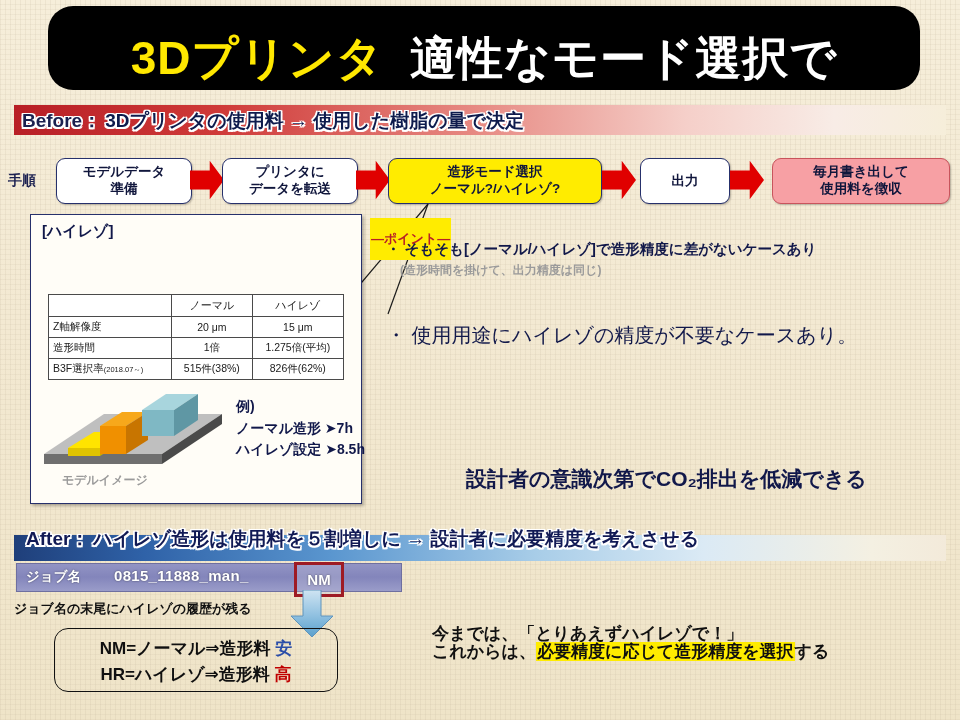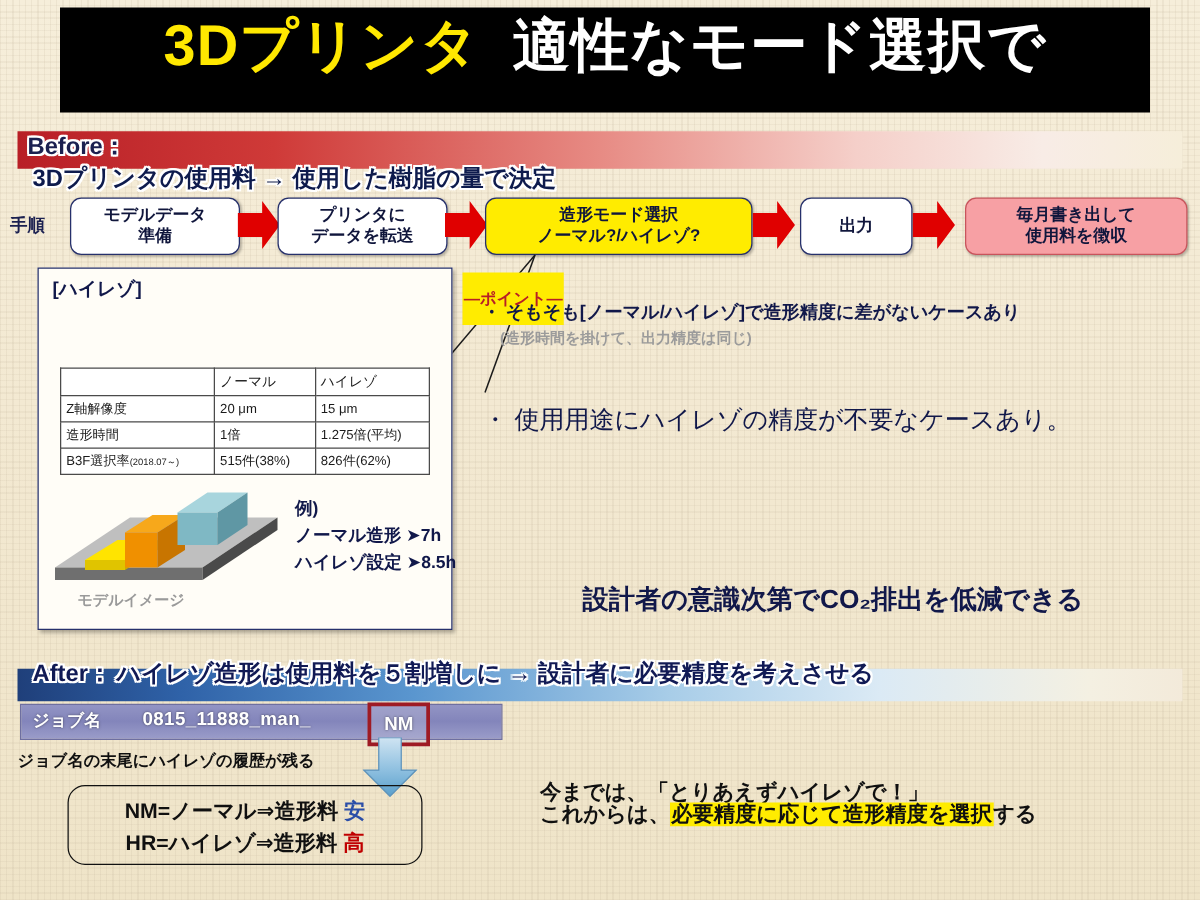--- a/index.html
+++ b/index.html
@@ -12,38 +12,38 @@
     position:relative;width:960px;height:720px;
     background:
       repeating-linear-gradient(90deg, rgba(190,175,150,.16) 0 1px, rgba(0,0,0,0) 1px 5px),
       repeating-linear-gradient(0deg, rgba(190,175,150,.13) 0 1px, rgba(0,0,0,0) 1px 5px),
       linear-gradient(180deg,#f6eeda 0%,#f3e9d2 45%,#efe4c8 100%);
   }
 
   
   #titlebar{
     position:absolute;left:48px;top:6px;width:872px;height:84px;
-    background:#000000;display:flex;align-items:flex-start;justify-content:center;
-    white-space:nowrap;
+    background:#000000;display:flex;align-items:flex-end;justify-content:center;
+    white-space:nowrap;
+    border-radius:25px;
   }
   .ttl{font-size:46px;font-weight:bold;letter-spacing:1px;}
   .ttl-y{color:#ffe800;}
   .ttl-w{color:#ffffff;margin-left:26px;}
 
   
   #before-band{
     position:absolute;left:14px;top:105px;width:932px;height:30px;
     background:linear-gradient(90deg,#b81f26 0%,#cf3a38 22%,#e78b84 50%,#f5cfc9 72%,#f8ece6 88%,#f6eeda 100%);
   }
   #before-text{
-    position:absolute;left:22px;top:104px;height:30px;display:flex;align-items:flex-start;
+    position:absolute;left:22px;top:104px;height:30px;display:flex;align-items:flex-end;
     font-size:19px;font-weight:bold;color:#1b2050;white-space:nowrap;
     text-shadow:-1.5px -1.5px 0 #fff,1.5px -1.5px 0 #fff,-1.5px 1.5px 0 #fff,1.5px 1.5px 0 #fff,
                  0 -1.5px 0 #fff,0 1.5px 0 #fff,-1.5px 0 0 #fff,1.5px 0 0 #fff;
-    flex-direction:column;
   }
   #before-text .bf-en{color:#1b2050;}
   #before-text .bf-jp{color:#0e1b4d;margin-left:4px;}
 
   
   #flow-label{
     position:absolute;left:8px;top:172px;font-size:14px;font-weight:bold;color:#1b2050;
   }
   .flowbox{
     position:absolute;top:158px;height:44px;border:1.6px solid #26306b;border-radius:9px;
@@ -77,21 +77,21 @@
   }
   #hires-desc{
     position:absolute;left:42px;top:245px;width:300px;font-size:13.5px;font-weight:bold;
     color:#11184a;line-height:1.45;
   }
   #spec-table{
     position:absolute;left:48px;top:294px;width:296px;border-collapse:collapse;
     font-size:10.5px;color:#1a1a1a;background:#ffffff;
   }
   #spec-table td,#spec-table th{
-    border:1px solid #4a4a4a;padding:3px 4px;font-weight:normal;
+    border:1px solid #4a4a4a;padding:3px 4px;text-align:center;font-weight:normal;
   }
   #spec-table td.rowhead{text-align:left;padding-left:4px;}
   #spec-table .hdr{font-size:11px;}
   .tiny{font-size:7.5px;}
 
   
   #model-art{position:absolute;left:38px;top:390px;width:190px;height:92px;}
   #model-cap{
     position:absolute;left:62px;top:472px;font-size:12px;font-weight:bold;color:#9a9a9a;
   }

